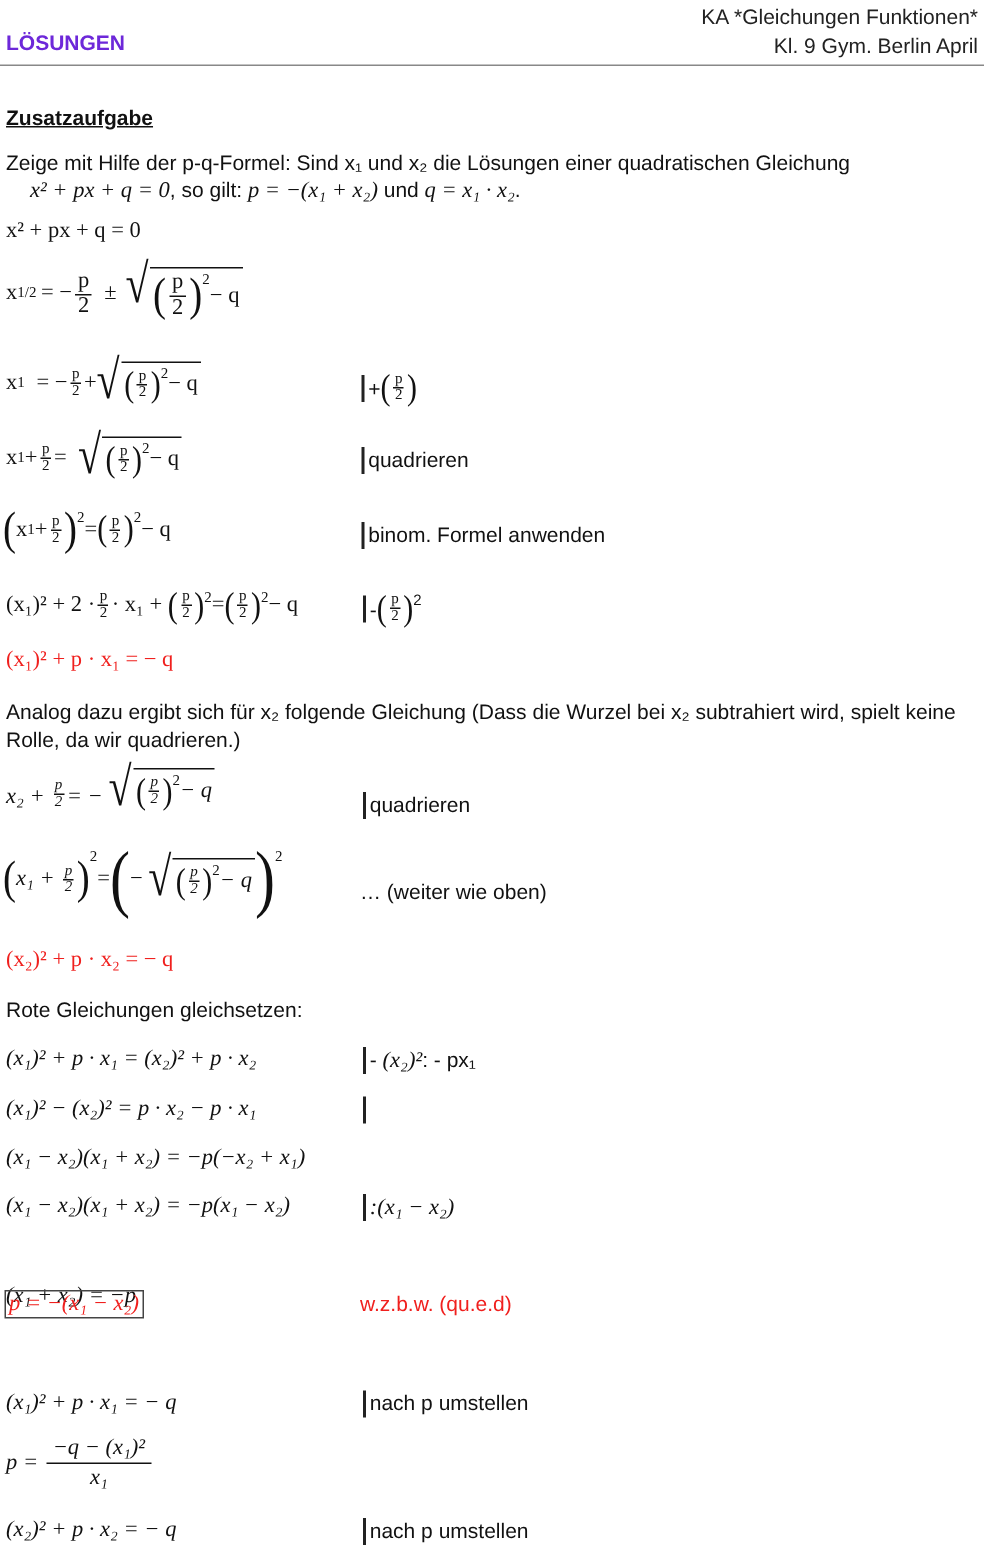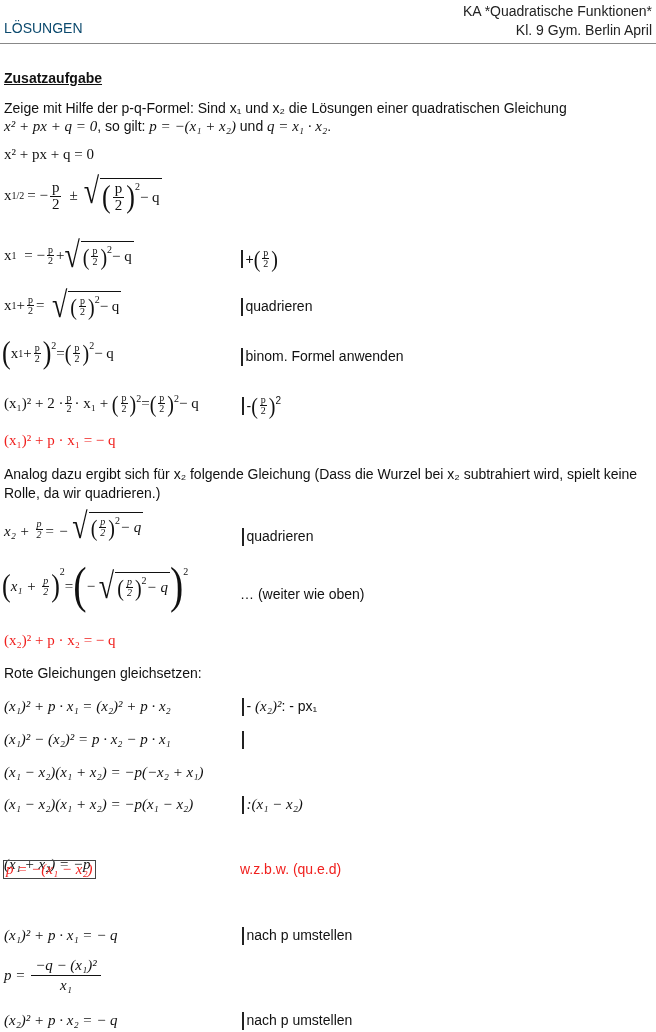--- a/index.html
+++ b/index.html
@@ -1,19 +1,19 @@
 <!DOCTYPE html>
 <html><head>
 <meta charset="utf-8">
 <style>
   html,body{margin:0;padding:0;background:#fff;}
   body{width:656px;height:1032px;position:relative;overflow:hidden;font-family:"Liberation Sans",sans-serif;color:#111;}
   .abs{position:absolute;white-space:nowrap;}
   .hdr-r{position:absolute;right:4px;text-align:right;font-family:"Liberation Sans",sans-serif;font-size:14px;color:#222;line-height:18px;}
-  .hdr-l{position:absolute;left:4px;top:20px;font-size:14px;font-weight:normal;color:#0c4a6e;}
+  .hdr-l{position:absolute;left:4px;top:20px;font-size:14px;font-weight:bold;color:#6d28d9;}
   .hrule{position:absolute;left:0;top:43px;width:656px;height:0;border-top:1.5px solid #888;}
   .sec{font-size:14px;font-weight:bold;text-decoration:underline;text-align:center;}
   .txt{font-size:14px;line-height:19px;}
   .m{font-family:"Liberation Serif",serif;font-size:15px;}
   .mi{font-family:"Liberation Serif",serif;font-style:italic;font-size:15px;}
   .red{color:#f0201e;}
   .bar{display:inline-block;width:1.5px;height:18px;background:#222;vertical-align:middle;margin-right:3px;}
   .note{font-size:14px;}
   .frac{display:inline-flex;flex-direction:column;align-items:center;vertical-align:middle;line-height:1;margin:0 2px;}
   .frac .n{border-bottom:1px solid #111;padding:0 1px;}
@@ -26,29 +26,29 @@
   .par{font-size:26px;line-height:1;vertical-align:middle;font-weight:lighter;transform:scaleY(1.2);display:inline-block;}
   .par.s{font-size:20px;}
   .par.xl{font-size:40px;transform:scaleY(1.25);}
   sup{font-size:10px;}
   sub{font-size:10px;}
   .box{border:1px solid #444;padding:0 2px;}
 </style>
 </head>
 <body>
 
-<div class="hdr-r" style="top:2px;">KA *Quadratische Funktionen*</div>
+<div class="hdr-r" style="top:2px;">KA *Gleichungen Funktionen*</div>
 <div class="hdr-r" style="top:21px;">Kl. 9 Gym. Berlin April</div>
 <div class="hdr-l">LÖSUNGEN</div>
 <div class="hrule"></div>
 
 <div class="abs sec" style="left:4px;top:70px;">Zusatzaufgabe</div>
 
 <div class="abs txt" style="left:4px;top:99px;">Zeige mit Hilfe der p-q-Formel: Sind x₁ und x₂ die Lösungen einer quadratischen Gleichung</div>
-<div class="abs txt" style="left:4px;top:117px;">
+<div class="abs txt" style="left:20px;top:117px;">
   <span class="mi">x² + px + q = 0</span><span>, so gilt: </span><span class="mi">p = −(x₁ + x₂)</span><span> und </span><span class="mi">q = x₁ · x₂</span><span>.</span>
 </div>
 
 <div class="abs m" style="left:4px;top:146px;">x² +  px + q = 0</div>
 
 <div class="abs m" style="left:4px;top:178px;display:flex;align-items:center;">
   <span>x</span>
     <sub>1/2</sub>
   <span style="margin-left:3px;"> = −</span>
   <span class="frac lg">

